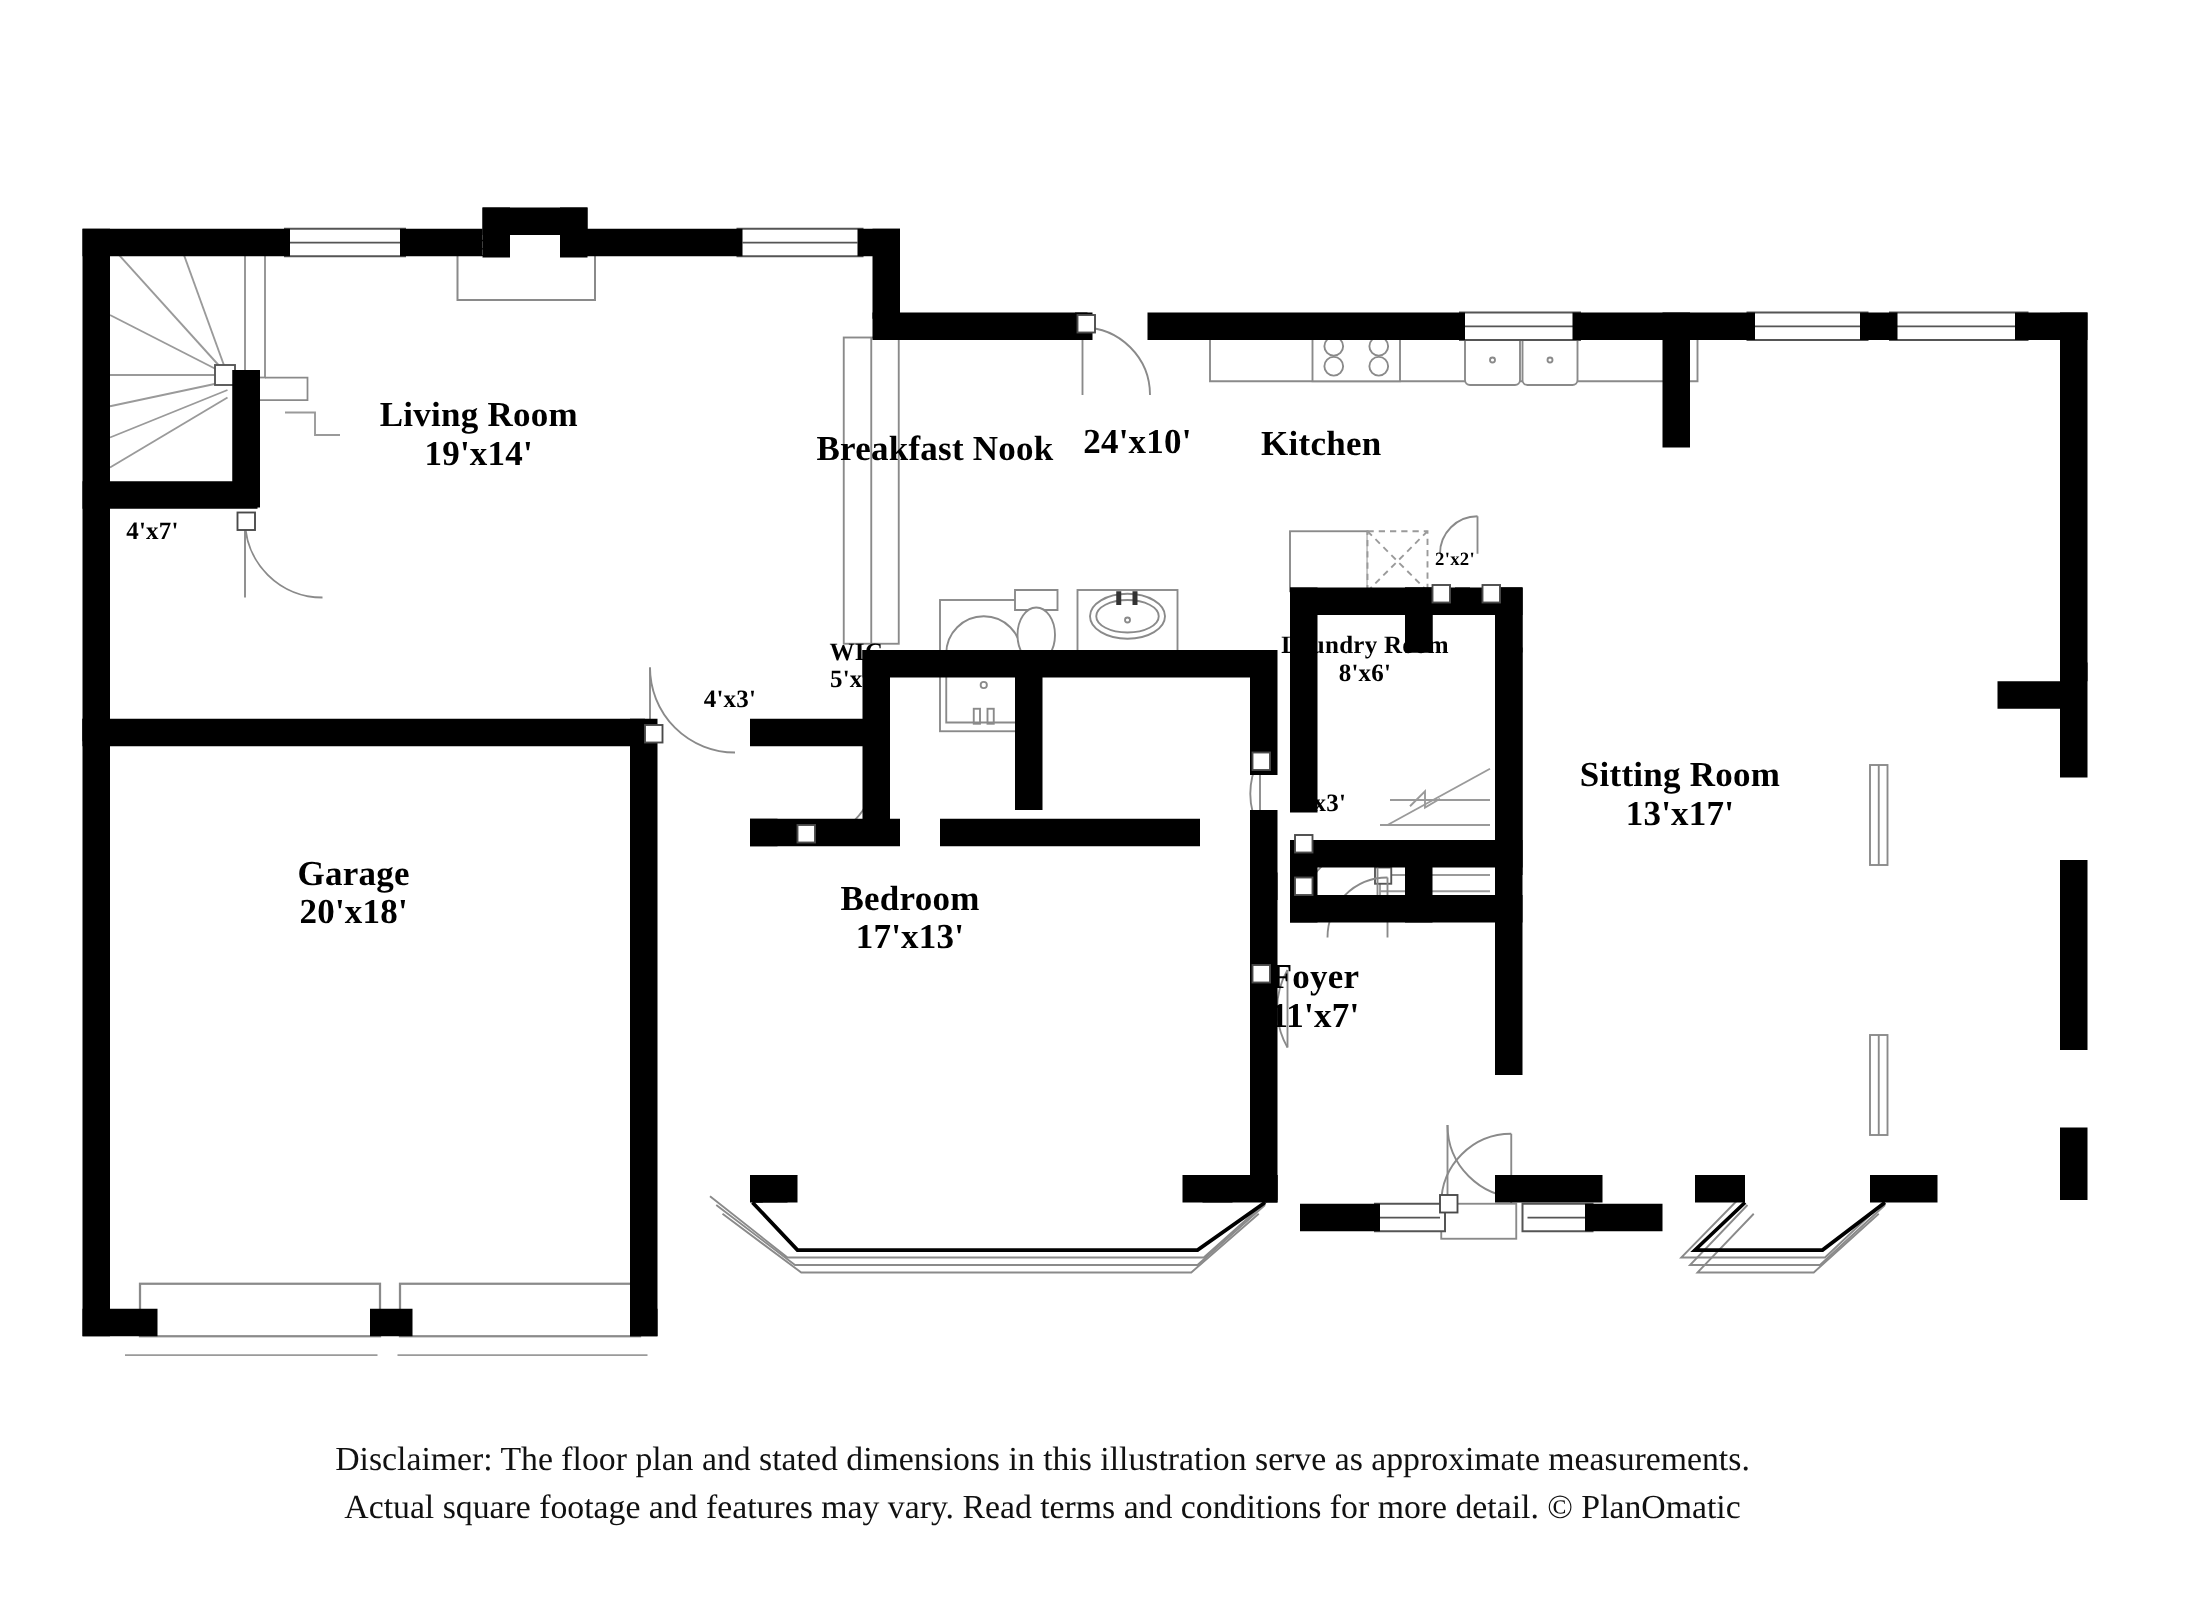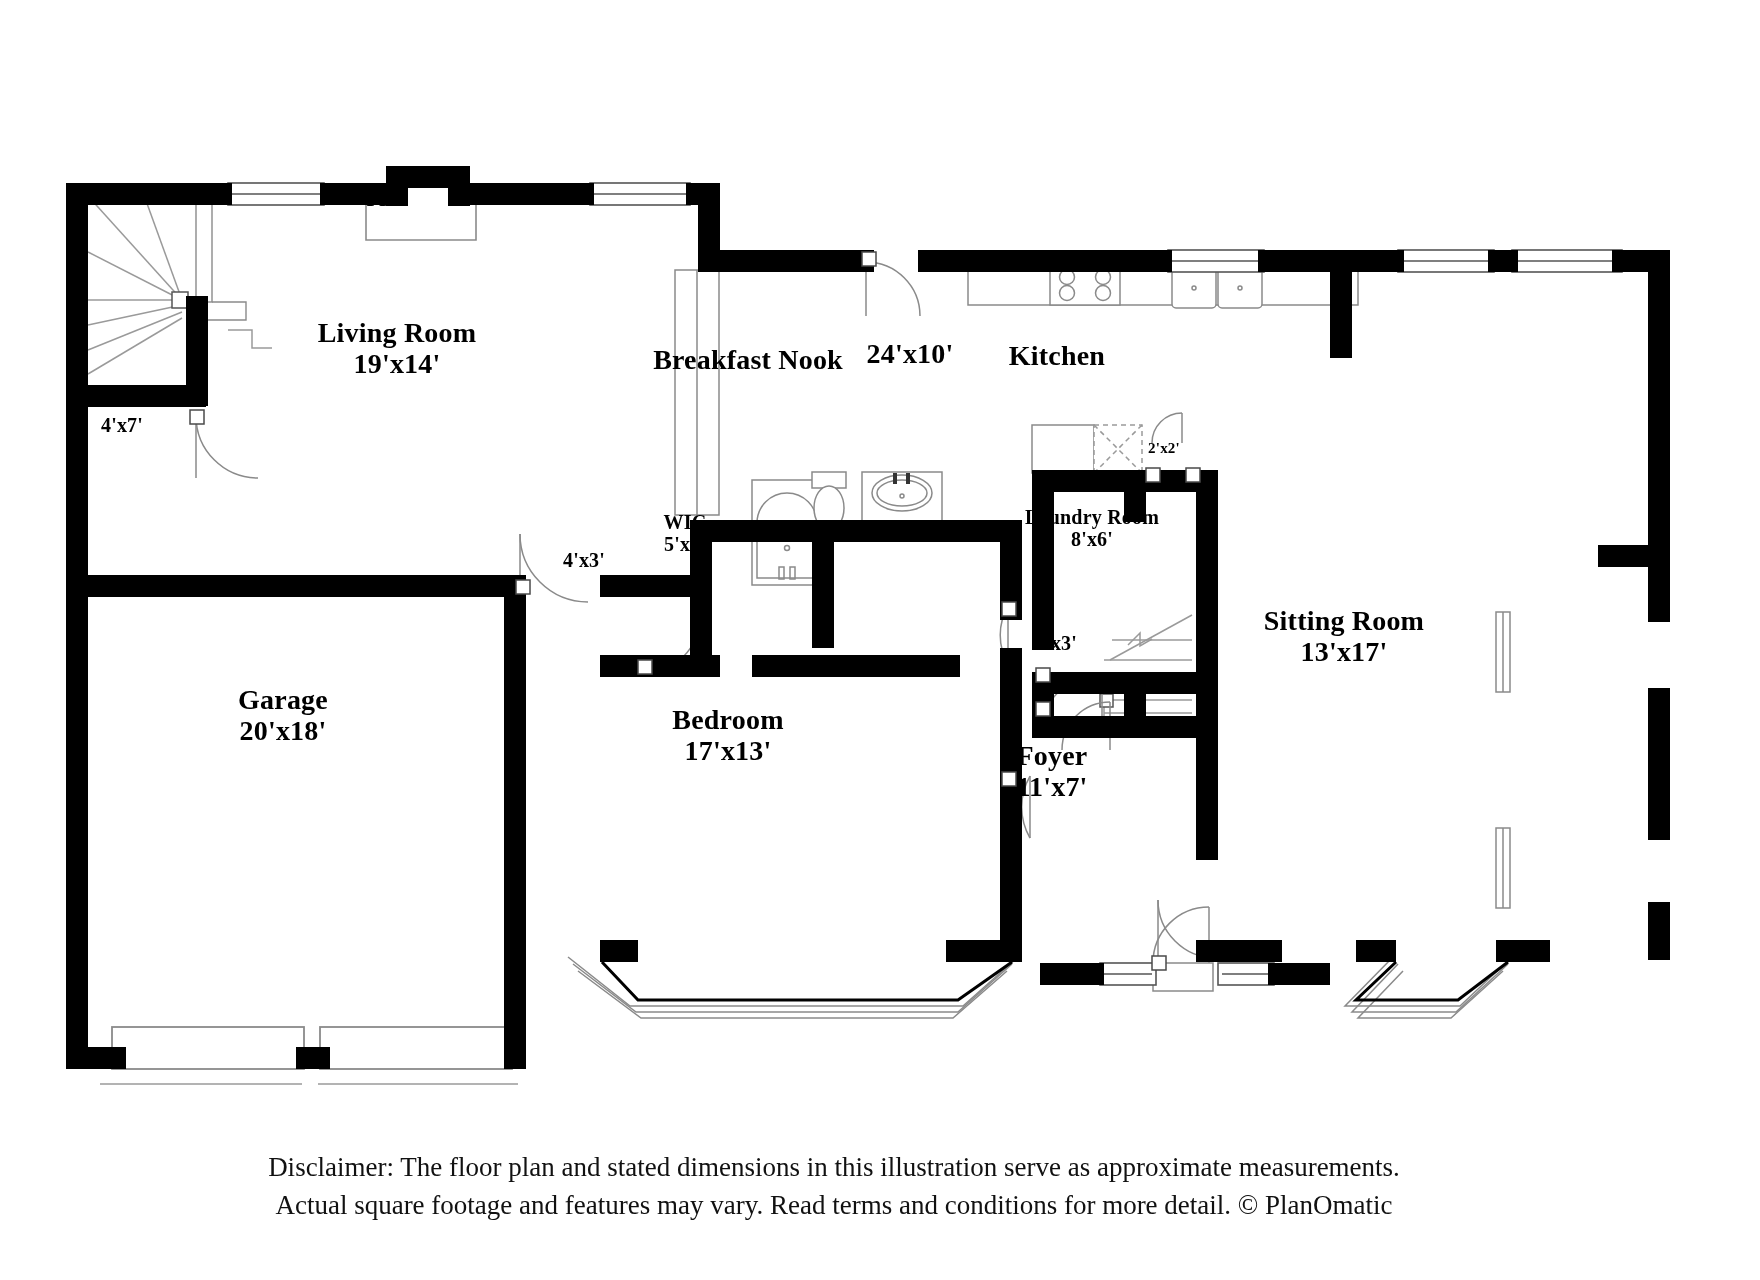--- a/index.html
+++ b/index.html
@@ -356,21 +356,21 @@
       <rect x="1036" y="668" width="14" height="14"></rect>
       <rect x="1036" y="702" width="14" height="14"></rect>
       <rect x="1146" y="468" width="14" height="14"></rect>
       <rect x="1186" y="468" width="14" height="14"></rect>
       <rect x="1152" y="956" width="14" height="14"></rect>
       <rect x="862" y="252" width="14" height="14"></rect>
     </g>
 
   </svg>
 
-  <div class="room-label sz-lg" style="left:397px; top:348px;">
+  <div class="room-label sz-lg" style="left:383px; top:348px;">
     <span class="nm">Living Room</span>
     <span class="dim">19'x14'</span>
   </div>
 
   <div class="room-label sz-lg" style="left:748px; top:360px;">
     <span class="nm">Breakfast Nook</span>
   </div>
 
   <div class="room-label sz-lg" style="left:910px; top:354px;">
     <span class="dim">24'x10'</span>
@@ -394,21 +394,21 @@
   <div class="room-label sz-lg" style="left:283px; top:715px;">
     <span class="nm">Garage</span>
     <span class="dim">20'x18'</span>
   </div>
 
   <div class="room-label sz-lg" style="left:728px; top:723px;margin-top:12px;">
     <span class="nm">Bedroom</span>
     <span class="dim">17'x13'</span>
   </div>
 
-  <div class="room-label sz-lg" style="left:1052px; top:771px;">
+  <div class="room-label sz-lg" style="left:1052px; top:798px;">
     <span class="nm">Foyer</span>
     <span class="dim">11'x7'</span>
   </div>
 
   <div class="room-label sz-sm" style="left:685px; top:533px;">
     <span class="nm">WIC</span>
     <span class="dim">5'x5'</span>
   </div>
 
   <div class="room-label sz-sm" style="left:122px; top:425px;">

